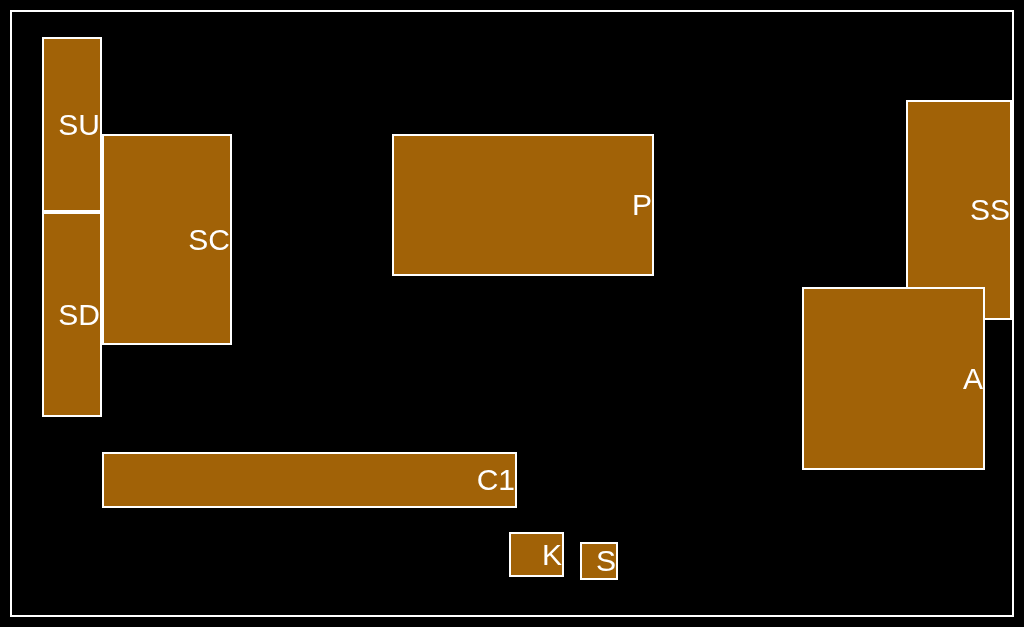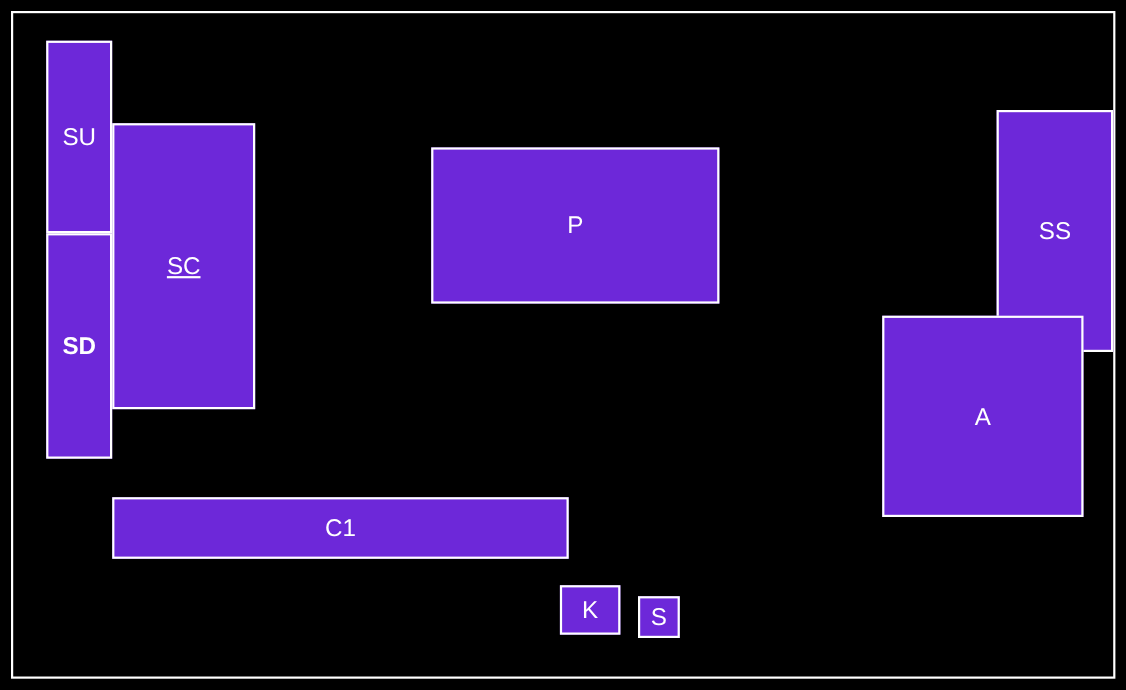--- a/index.html
+++ b/index.html
@@ -21,43 +21,43 @@
       width: 1004px;
       height: 607px;
       border: 2px solid #fff;
       background: #000;
     }
     .box {
       position: absolute;
       border: 2px solid #fff;
       display: flex;
       align-items: center;
-      justify-content: center;
+      justify-content: flex-end;
       color: #fff;
-      font-size: 22px;
-      background: #6d28d9;
+      font-size: 30px;
+      background: #a16207;
     }
     .box-a {
       z-index: 10;
     }
   </style>
 </head>
 <body>
 
 <div class="canvas">
 
   <div class="box" style="left:30px;top:25px;width:60px;height:175px;">
     <span>SU</span>
   </div>
 
-  <div class="box" style="left:30px;top:200px;width:60px;height:205px;font-weight:bold;">
+  <div class="box" style="left:30px;top:200px;width:60px;height:205px;">
     <span>SD</span>
   </div>
 
-  <div class="box" style="left:90px;top:100px;width:130px;height:260px;text-decoration:underline;">
+  <div class="box" style="left:90px;top:122px;width:130px;height:211px;">
     <span>SC</span>
   </div>
 
   <div class="box" style="left:380px;top:122px;width:262px;height:142px;">
     <span>P</span>
   </div>
 
   <div class="box" style="left:870px;top:88px;width:106px;height:220px;margin-left:24px;">
     <span>SS</span>
   </div>

